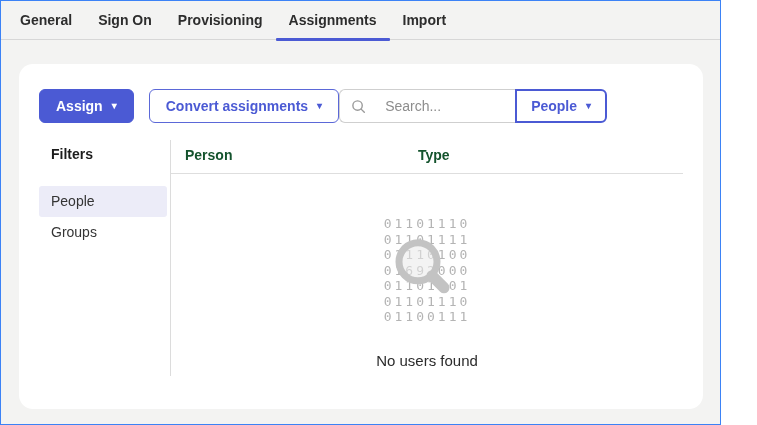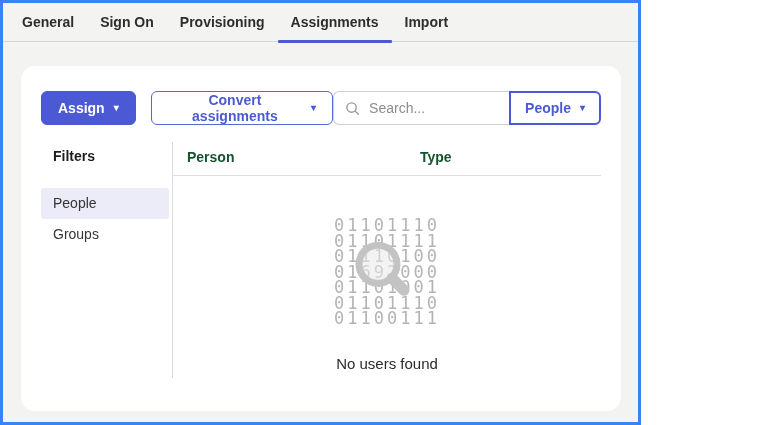--- a/index.html
+++ b/index.html
@@ -1,52 +1,52 @@
 <!DOCTYPE html>
 <html style="--accent: #4b5ad4;"><head>
 <meta charset="utf-8">
 <style>
   * { margin:0; padding:0; box-sizing:border-box; }
   body { font-family:"Liberation Sans", sans-serif; background:#fff; }
   .viewport{
-    width:641px; height:425px; overflow:hidden; position:relative;
-    background:#f3f3f2; border:3px solid #3b82f6;
+    width:721px; height:425px; overflow:hidden; position:relative;
+    background:#f3f3f2; border:1px solid #3b82f6;
   }
   
   .tabbar{
     display:flex; align-items:stretch; padding-left:6px;
     border-bottom:1px solid #d7d7d7; height:39px;
   }
   .tab{
     position:relative; padding:11px 13px 0; font-size:14px; font-weight:600;
     color:#2d2d2d; cursor:pointer; white-space:nowrap;
   }
   .tab.active::after{
     content:""; position:absolute; left:0; right:0; bottom:-2px; height:3px;
     background:var(--accent); border-radius:1px;
   }
   
   .card{
     margin:24px 17px 0 18px; height:345px; background:#ffffff;
     border-radius:14px; padding:25px 20px 20px;
   }
   
-  .toolbar{ display:flex; justify-content:space-between; align-items:center; }
+  .toolbar{ display:flex; align-items:center; }
   .toolbar-left{ display:flex; gap:15px; }
   .btn{
     height:34px; border-radius:6px; font-size:14px; font-weight:700;
     display:inline-flex; align-items:center; gap:9px; padding:0 16px;
     cursor:pointer; font-family:"Liberation Sans", sans-serif;
   }
   .btn-primary{ background:var(--accent); border:1px solid var(--accent); color:#ffffff; }
   .btn-outline{ background:#ffffff; border:1px solid #5b68d8; color:var(--accent); }
   .caret{ font-size:10px; line-height:1; }
   .search-group{ display:flex; align-items:stretch; height:34px; }
   .search-box{
-    display:flex; align-items:center; gap:9px; width:176px; background:#fff;
+    display:flex; align-items:center; gap:19px; width:176px; background:#fff;
     border:1px solid #cfcfcf; border-right:none; border-radius:6px 0 0 6px;
     padding:0 11px;
   }
   .search-box input{
     border:none; outline:none; width:100%; font-size:14px; color:#333;
     font-family:"Liberation Sans", sans-serif; background:transparent;
   }
   .search-box input::placeholder{ color:#8d8d8d; }
   .scope-btn{
     height:34px; background:#fff; border:2px solid var(--accent); color:var(--accent);
@@ -64,21 +64,21 @@
   .thead{
     display:flex; padding:7px 0 10px 14px; border-bottom:1px solid #dedede;
     font-size:14px; font-weight:700; color:#14532d;
   }
   .col-person{ width:233px; }
   .col-type{ flex:1; }
   
   .empty{ text-align:center; padding-top:42px; }
   .binary{
     position:relative; display:inline-block;
-    font-family:"DejaVu Sans Mono", monospace; font-size:17px; line-height:15.5px;
+    font-family:"DejaVu Sans Mono", monospace; font-size:13px; line-height:15.5px;
     letter-spacing:3px; color:#b4b4b4;
   }
   .magnifier{
     position:absolute; left:calc(50% - 4px); top:50%;
     transform:translate(-50%,-52%); pointer-events:none;
   }
   .empty-msg{ margin-top:27px; font-size:15px; color:#2b2b2b; }
 </style>
 </head>
 <body>

